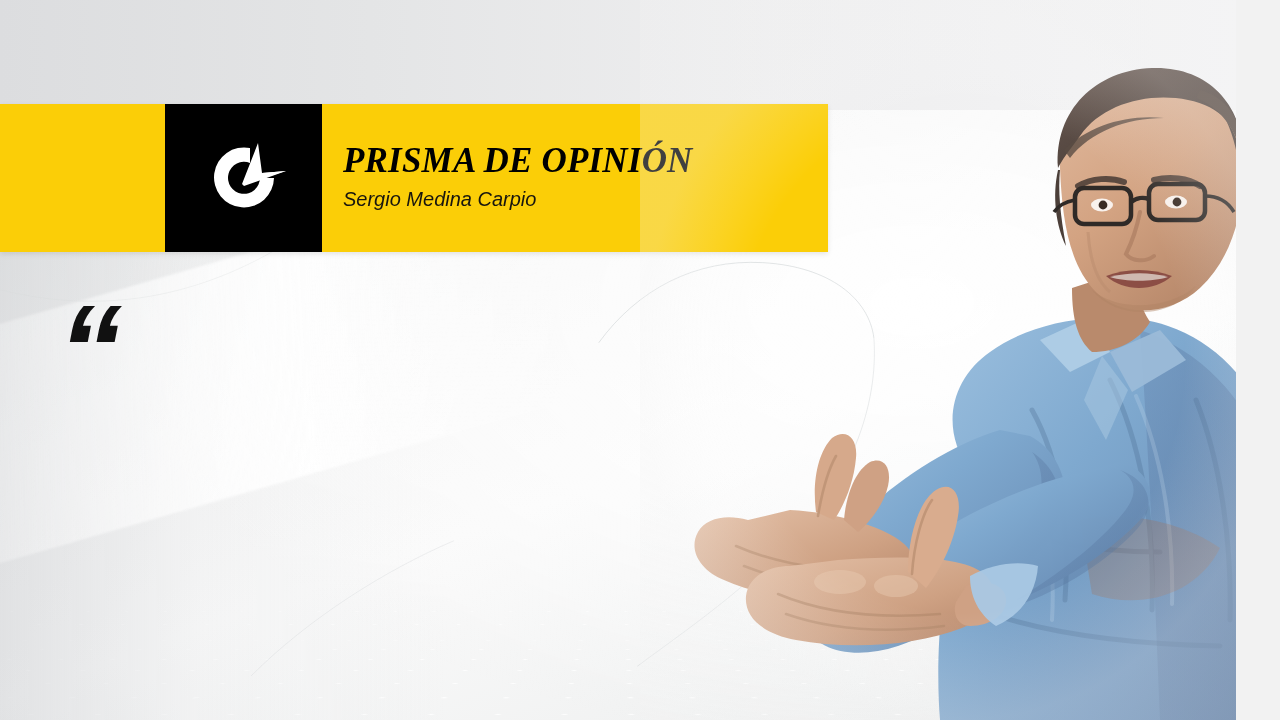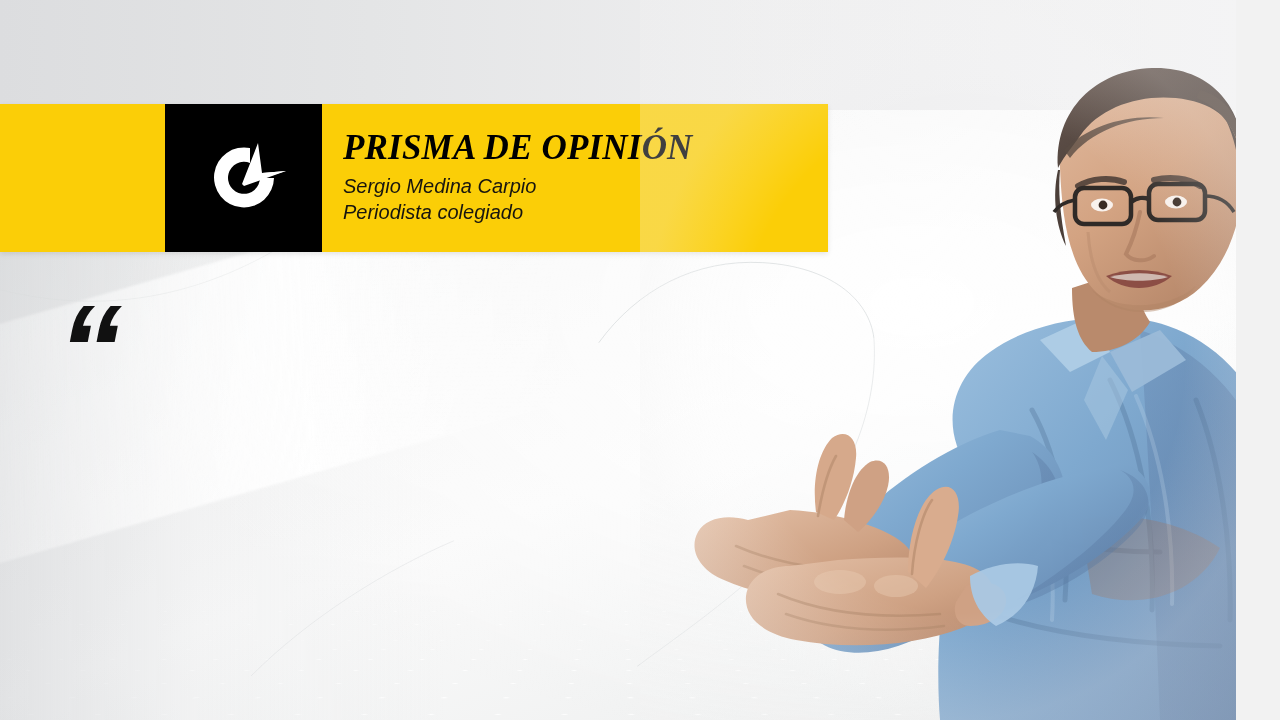--- a/index.html
+++ b/index.html
@@ -141,21 +141,20 @@
         <path d="M 50 58 L 66 17 L 70 47 L 94 45 Z" fill="#ffffff"></path>
         <path d="M 50 58 L 66 17 L 70 47 Z" fill="#000000" opacity="0"></path>
 
         <path d="M 50 58 L 67 46 L 70 47 L 94 45 L 52 60 Z" fill="#ffffff"></path>
       </svg>
     </div>
 
     <div class="banner-text">
       <h1 class="banner-title">PRISMA DE OPINIÓN</h1>
       <div class="banner-sub">Sergio Medina Carpio</div>
-      <div class="banner-sub">Periodista colegiado</div>
     </div>
   </div>
 
   <div class="quote-wrap">
     <div class="quote-mark">“</div>
   </div>
 
   <div class="portrait">
     <svg viewBox="0 0 640 720" preserveAspectRatio="xMidYMax meet">
       <defs>

